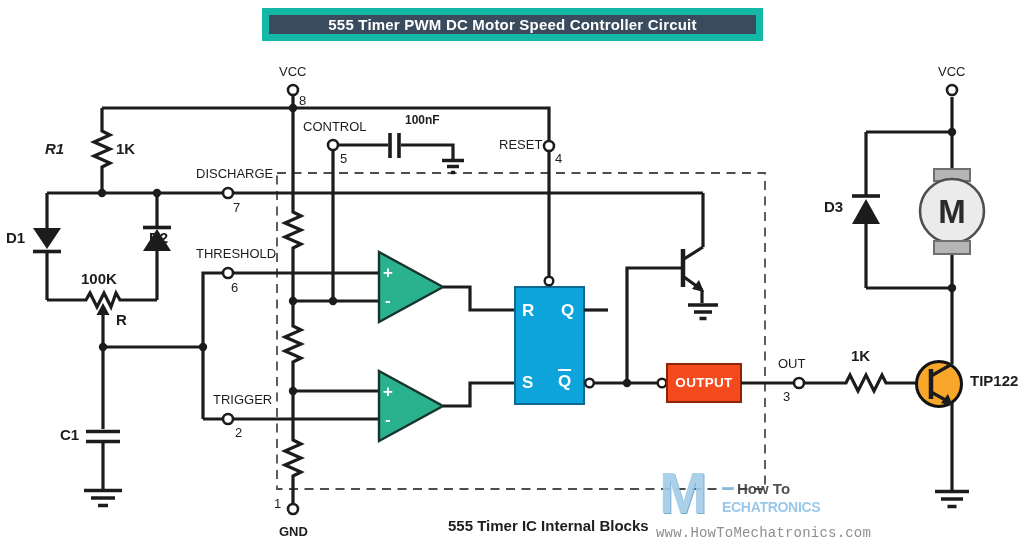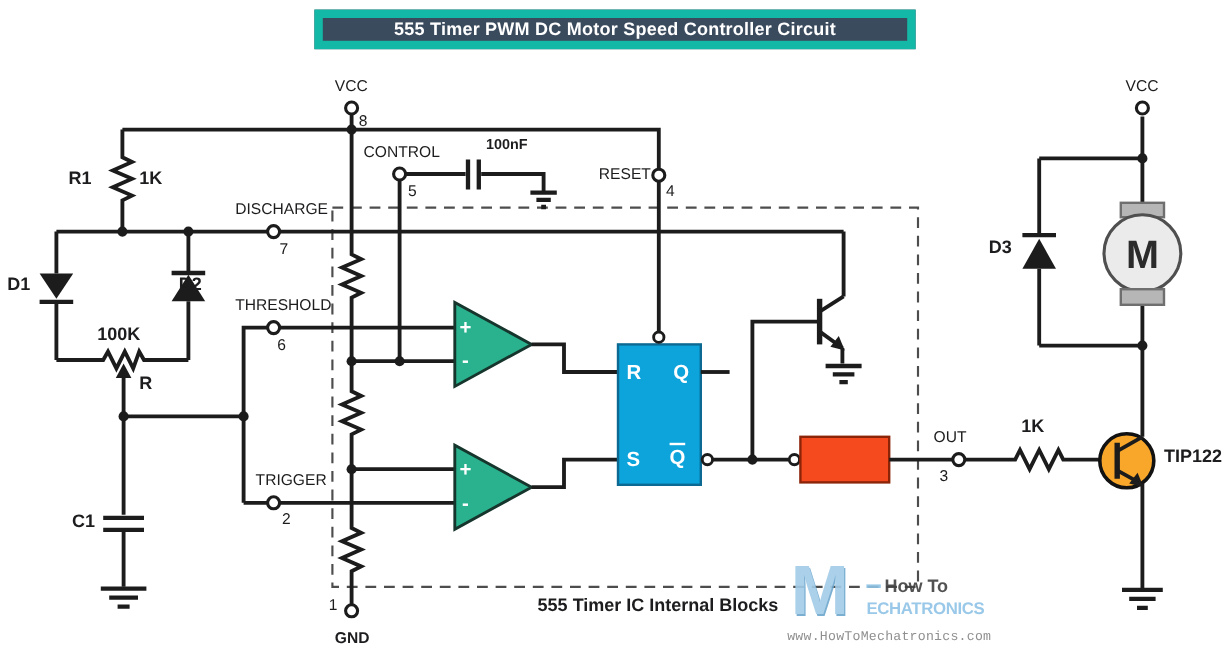--- a/index.html
+++ b/index.html
@@ -36,21 +36,21 @@
   .outtxt{left:667px;top:364px;width:74px;height:38px;display:flex;align-items:center;
           justify-content:center;color:#fff;font-weight:bold;font-size:13.5px;letter-spacing:.3px;}
   .mletter{left:934px;top:191px;width:36px;height:40px;display:flex;align-items:center;
            justify-content:center;font-weight:bold;font-size:33px;color:#2b2b2b;}
   
   .wm-m{left:659px;top:464px;font-size:58px;font-weight:bold;color:#a3cce8;opacity:.9;
         text-shadow:1px 1px 0 #6da7cd;}
   .wm-l1{left:737px;top:481px;font-size:15px;font-weight:bold;color:#404040;opacity:.9;}
   .wm-dash{position:absolute;left:722px;top:487px;width:12px;height:3px;background:#8fc3e6;opacity:.9;}
   .wm-l2{left:722px;top:500px;font-size:14px;font-weight:bold;color:#8fc3e6;opacity:.9;letter-spacing:-.3px;}
-  .wm-url{left:656px;top:526px;font-family:"Liberation Mono",monospace;font-size:11px;color:#8f8f8f;letter-spacing:.2px;}
+  .wm-url{left:656px;top:526px;font-family:"Liberation Mono",monospace;font-size:14px;color:#8f8f8f;letter-spacing:.2px;}
 </style>
 </head>
 <body>
 
 <div class="stage">
 
   <svg width="1024" height="543" viewBox="0 0 1024 543">
 
     <rect class="dash" x="277" y="173" width="488" height="316"></rect>
 
@@ -191,44 +191,45 @@
   <div class="t lbl" style="left:196px;top:247px;">THRESHOLD</div>
   <div class="t num" style="left:231px;top:281px;">6</div>
   <div class="t lbl" style="left:213px;top:393px;">TRIGGER</div>
   <div class="t num" style="left:235px;top:426px;">2</div>
   <div class="t num" style="left:274px;top:497px;">1</div>
   <div class="t lbl" style="left:279px;top:525px;font-weight:bold;">GND</div>
   <div class="t lbl" style="left:778px;top:357px;">OUT</div>
   <div class="t num" style="left:783px;top:390px;">3</div>
   <div class="t lbl" style="left:938px;top:65px;">VCC</div>
 
-  <div class="t val" style="left:57px;top:141px;">R1</div>
+  <div class="t val" style="left:45px;top:141px;font-style:italic;">R1</div>
   <div class="t val" style="left:116px;top:141px;">1K</div>
   <div class="t val" style="left:405px;top:114px;font-size:12px;">100nF</div>
   <div class="t val" style="left:6px;top:230px;">D1</div>
   <div class="t val" style="left:113px;top:230px;margin-left:36px;">D2</div>
   <div class="t val" style="left:81px;top:271px;">100K</div>
   <div class="t val" style="left:116px;top:312px;">R</div>
   <div class="t val" style="left:60px;top:427px;">C1</div>
   <div class="t val" style="left:824px;top:199px;">D3</div>
   <div class="t val" style="left:851px;top:348px;">1K</div>
   <div class="t val" style="left:970px;top:373px;">TIP122</div>
 
-  <div class="t caption" style="left:448px;top:497px;text-align:center;">555 Timer IC Internal Blocks</div>
+  <div class="t caption" style="left:448px;top:518px;text-align:center;">555 Timer IC Internal Blocks</div>
 
   <div class="t sign" style="left:383px;top:264px;">+</div>
   <div class="t sign" style="left:385px;top:292px;">-</div>
   <div class="t sign" style="left:383px;top:383px;">+</div>
   <div class="t sign" style="left:385px;top:411px;">-</div>
 
   <div class="t ffl" style="left:522px;top:302px;">R</div>
   <div class="t ffl" style="left:561px;top:302px;">Q</div>
   <div class="t ffl" style="left:522px;top:374px;">S</div>
   <div class="t ffl ovl" style="left:558px;top:369px;">Q</div>
 
+  <div class="t outtxt">OUTPUT</div>
   <div class="t mletter">M</div>
 
   <div>
     <div class="t wm-m">M</div>
     <div class="wm-dash"></div>
     <div class="t wm-l1">How To</div>
     <div class="t wm-l2">ECHATRONICS</div>
     <div class="t wm-url">www.HowToMechatronics.com</div>
   </div>
 

